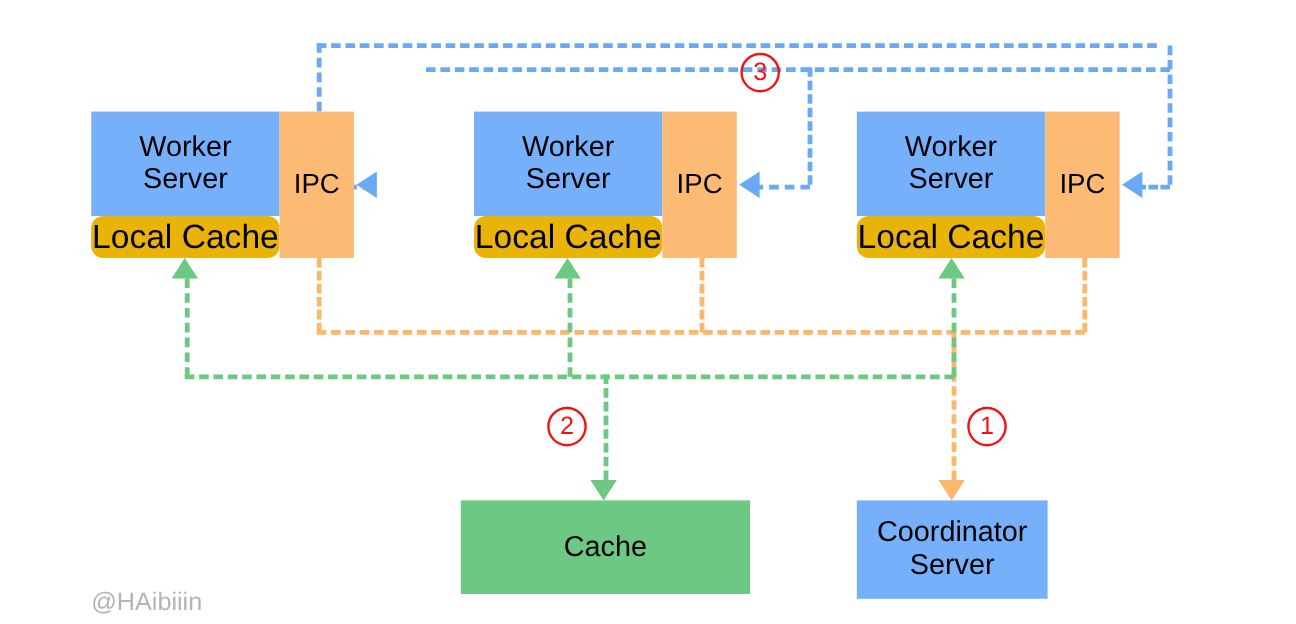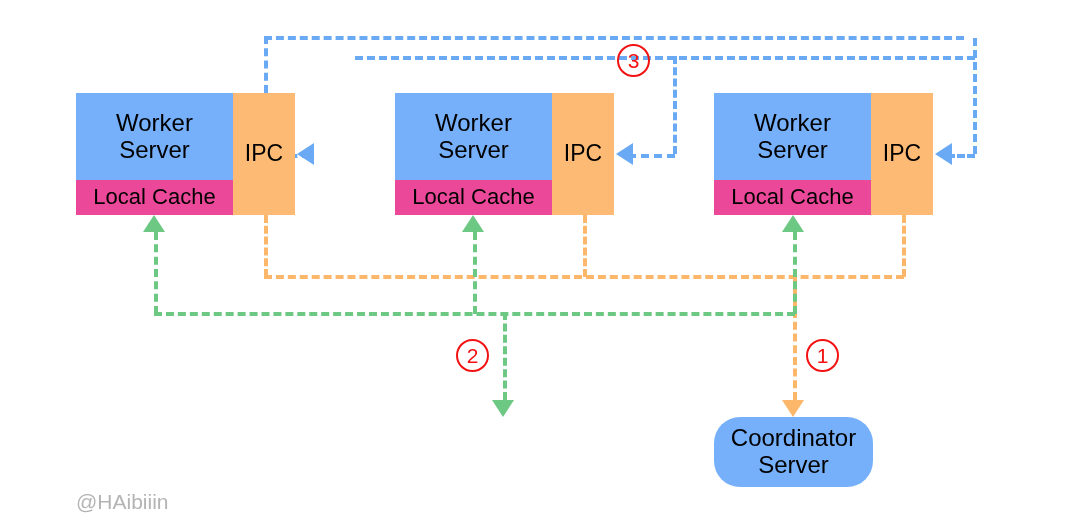--- a/index.html
+++ b/index.html
@@ -29,22 +29,23 @@
     text-align: center;
     box-sizing: border-box;
     color: #000000;
     line-height: 1.12;
   }
   .srv-main {
     background: #76b0fa;
     font-size: 24px;
   }
   .srv-cache {
-    background: #ec4899;
-    font-size: 22px;
+    background: #eab308;
+    font-size: 28px;
+    border-radius: 10px;
   }
   .srv-ipc {
     background: #fdba74;
     font-size: 23px;
   }
   .box-cache {
     background: #6cc882;
     font-size: 24px;
   }
   .box-coord {
@@ -197,22 +198,25 @@
       <span>Server</span>
     </div>
     <div class="node-body srv-cache" style="left:0px; top:87px; width:157px; height:35px;">
       <span>Local Cache</span>
     </div>
     <div class="node-body srv-ipc" style="left:157px; top:0px; width:62px; height:122px;">
       <span>IPC</span>
     </div>
   </div>
 
-
-  <div class="node-body box-coord" style="left:714px; top:417px; width:159px; height:70px; flex-direction:column;border-radius:26px;">
+  <div class="node-body box-cache" style="left:384px; top:417px; width:241px; height:78px;">
+    <span>Cache</span>
+  </div>
+
+  <div class="node-body box-coord" style="left:714px; top:417px; width:159px; height:82px; flex-direction:column;">
     <span>Coordinator</span>
     <span>Server</span>
   </div>
 
   <div class="step-badge" style="left:617px; top:44px;">
     <span>3</span>
   </div>
   <div class="step-badge" style="left:456px; top:339px;">
     <span>2</span>
   </div>

